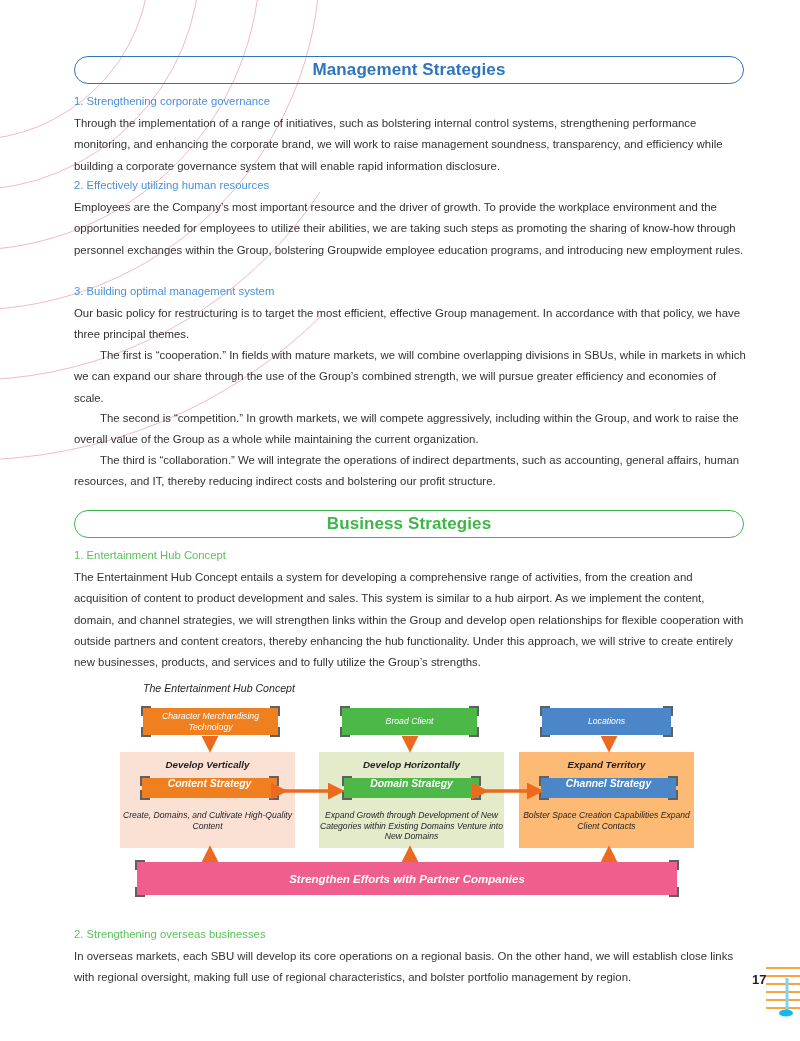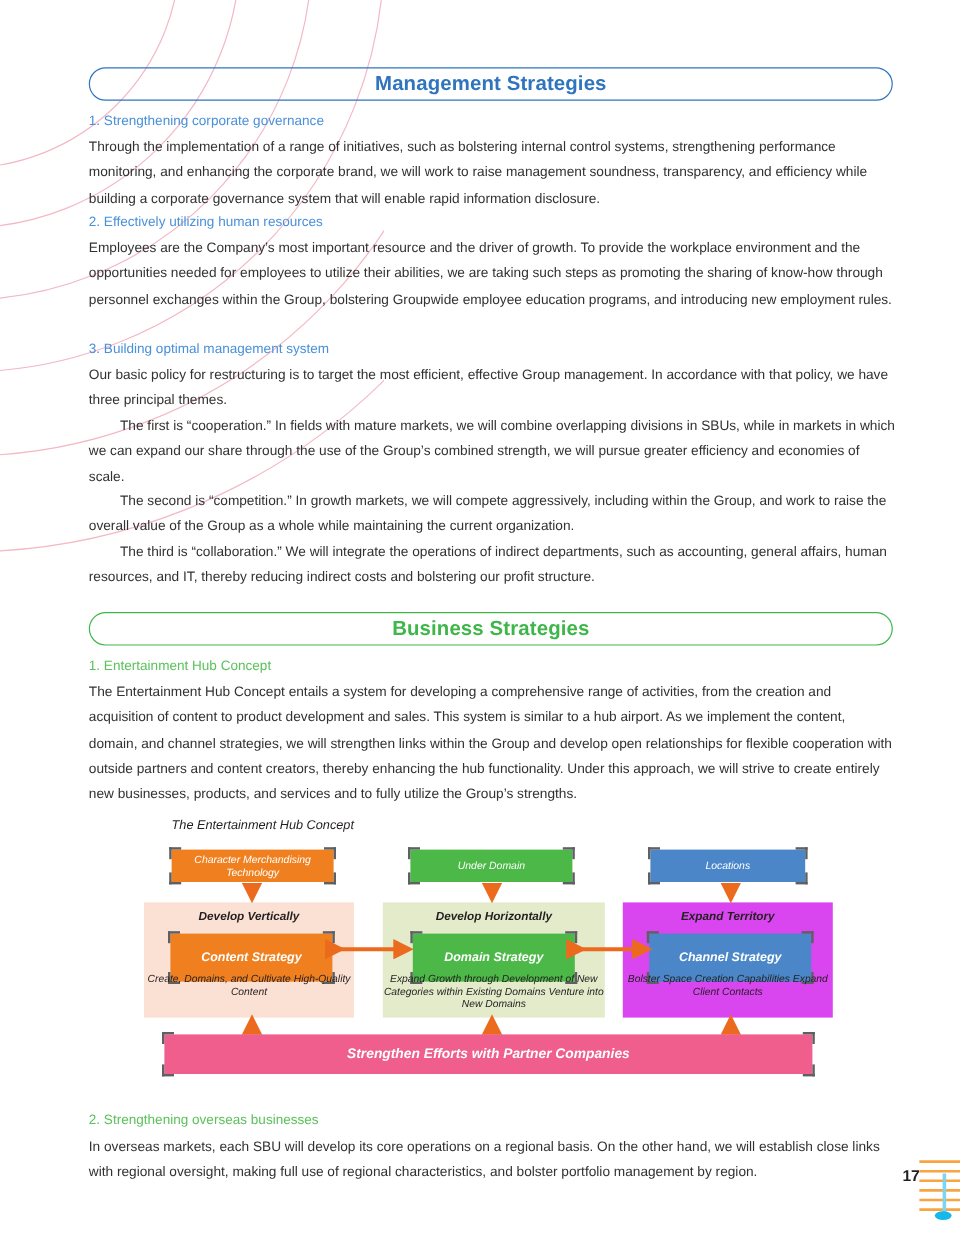--- a/index.html
+++ b/index.html
@@ -122,38 +122,37 @@
 
   
   .panel {
     position: absolute;
     top: 72px;
     height: 96px;
     box-sizing: border-box;
   }
   .panel-peach { background: #fbe0d4; }
   .panel-lgreen { background: #e3ebca; }
-  .panel-lblue { background: #d946ef; }
+  .panel-lblue { background: #fdba74; }
 
   .panel-head {
     position: absolute;
     top: 7px;
     left: 0;
     width: 100%;
     text-align: center;
     font-size: 9.8px;
     font-weight: bold;
     color: #231f20;
   }
   .panel-box {
     position: absolute;
     top: 26px;
-    height: 40px;
+    height: 20px;
     display: flex;
-    align-items: center;
     justify-content: center;
     color: #ffffff;
     font-size: 10.4px;
     font-weight: bold;
     box-sizing: border-box;
   }
   .panel-note {
     position: absolute;
     top: 58px;
     left: 0;
@@ -246,21 +245,21 @@
       <span class="brk bl"></span>
       <span class="brk br"></span>
       <span>Character Merchandising Technology</span>
     </div>
 
     <div class="top-box box-green" style="left:222px; width:135px;">
       <span class="brk tl"></span>
       <span class="brk tr"></span>
       <span class="brk bl"></span>
       <span class="brk br"></span>
-      <span>Under Domain</span>
+      <span>Broad Client</span>
     </div>
 
     <div class="top-box box-blue" style="left:422px; width:129px;">
       <span class="brk tl"></span>
       <span class="brk tr"></span>
       <span class="brk bl"></span>
       <span class="brk br"></span>
       <span>Locations</span>
     </div>
 

